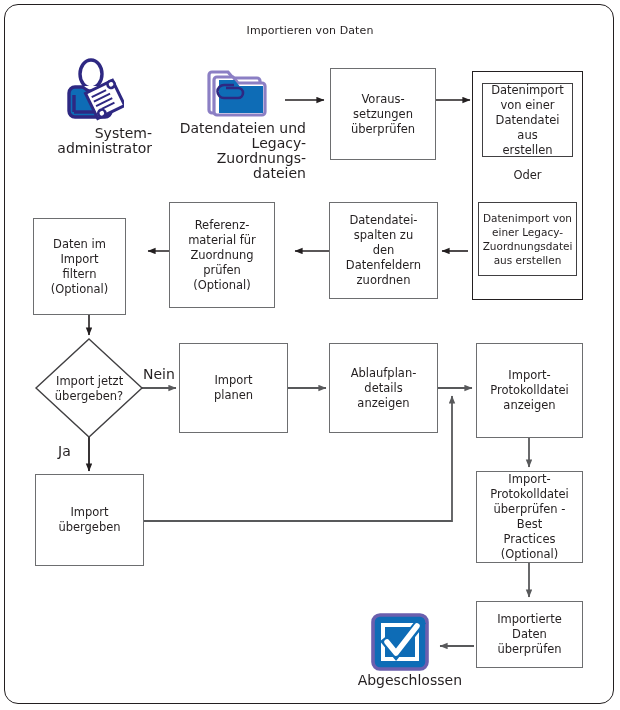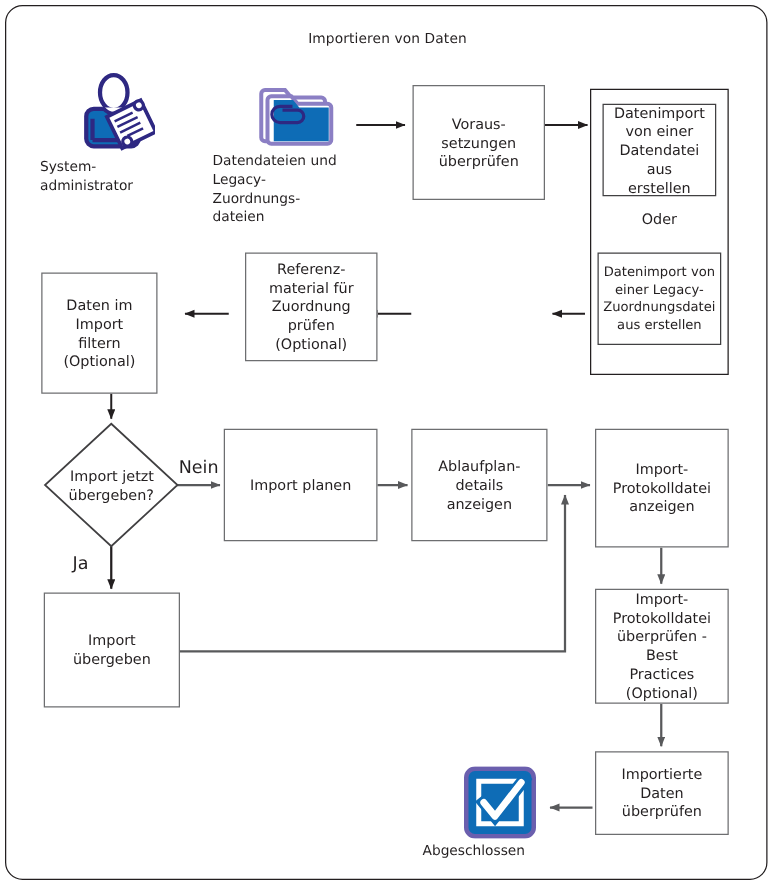--- a/index.html
+++ b/index.html
@@ -11,21 +11,21 @@
          font-size:11px;color:#231f20;letter-spacing:.1px;}
   .node{position:absolute;box-sizing:border-box;border:1.3px solid #6d6e70;background:#fff;
         display:flex;align-items:center;justify-content:center;text-align:center;
         font-size:11.5px;line-height:15px;color:#231f20;padding:18px;}
   .node.inner{border:1.2px solid #414042;justify-content:center;}
   .group{position:absolute;box-sizing:border-box;border:1.3px solid #231f20;background:#fff;}
   .diamond{position:absolute;}
   .dlabel{position:absolute;display:flex;align-items:center;justify-content:center;
           text-align:right;font-size:11.5px;line-height:15px;color:#231f20;}
   .elabel{position:absolute;font-size:14px;color:#231f20;white-space:nowrap;}
-  .iconlabel{position:absolute;text-align:left;font-size:11px;line-height:15px;color:#231f20;}
+  .iconlabel{position:absolute;text-align:right;font-size:14px;line-height:15px;color:#231f20;}
   svg.lines{position:absolute;left:0;top:0;width:620px;height:710px;pointer-events:none;}
   .icon{position:absolute;}
 </style>
 </head>
 <body>
 
 <div id="stage">
 
   <div id="frame"></div>
 
@@ -144,22 +144,30 @@
 
   <div class="node inner" style="left:478px;top:202px;width:99px;height:74px;font-size:10.5px;line-height:14px;">
     <div>
       <div>Datenimport von</div>
       <div>einer  Legacy-</div>
       <div>Zuordnungsdatei</div>
       <div>aus erstellen</div>
     </div>
   </div>
 
-
-  <div class="node" style="left:196px;top:202px;width:106px;height:87px;align-items:center;">
+  <div class="node" style="left:329px;top:202px;width:109px;height:97px;">
+    <div>
+      <div>Datendatei-</div>
+      <div>spalten zu den</div>
+      <div>Datenfeldern</div>
+      <div>zuordnen</div>
+    </div>
+  </div>
+
+  <div class="node" style="left:169px;top:202px;width:106px;height:106px;align-items:center;">
     <div>
       <div>Referenz-</div>
       <div>material für</div>
       <div>Zuordnung</div>
       <div>prüfen</div>
       <div>(Optional)</div>
     </div>
   </div>
 
   <div class="node" style="left:33px;top:202px;width:93px;height:97px;margin-top:16px;">
@@ -177,21 +185,21 @@
   </div>
   <div class="dlabel" style="left:39px;top:373px;width:100px;height:32px;">
     <div>
       <div>Import jetzt</div>
       <div>übergeben?</div>
     </div>
   </div>
   <div class="elabel" style="left:143px;top:366px;">Nein</div>
   <div class="elabel" style="left:58px;top:443px;">Ja</div>
 
-  <div class="node" style="left:179px;top:343px;width:123px;height:90px;">
+  <div class="node" style="left:179px;top:343px;width:109px;height:90px;">
     <div>Import planen</div>
   </div>
 
   <div class="node" style="left:329px;top:343px;width:109px;height:90px;">
     <div>
       <div>Ablaufplan-</div>
       <div>details anzeigen</div>
     </div>
   </div>
 

